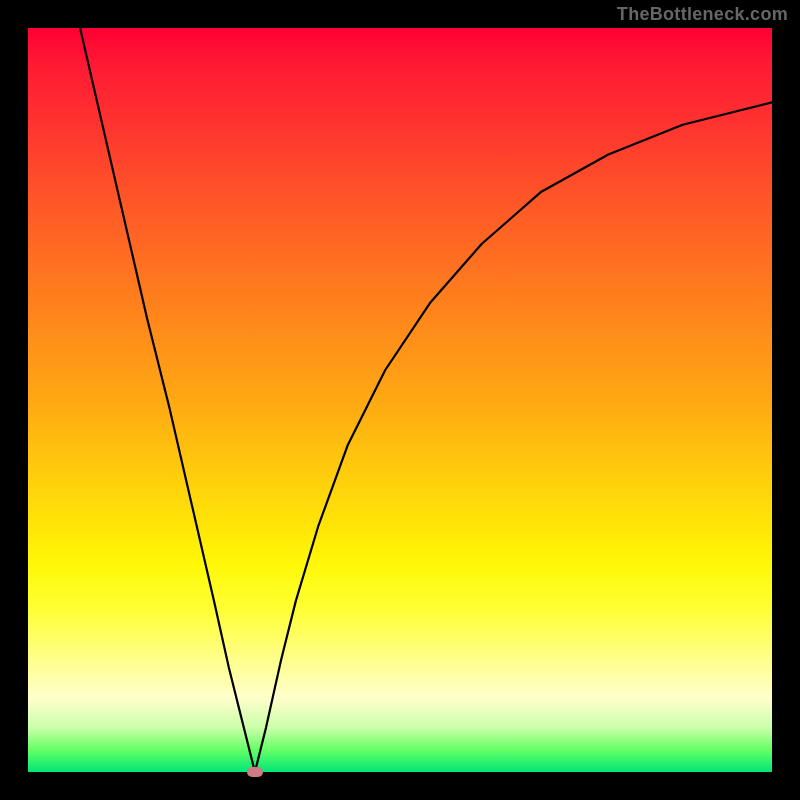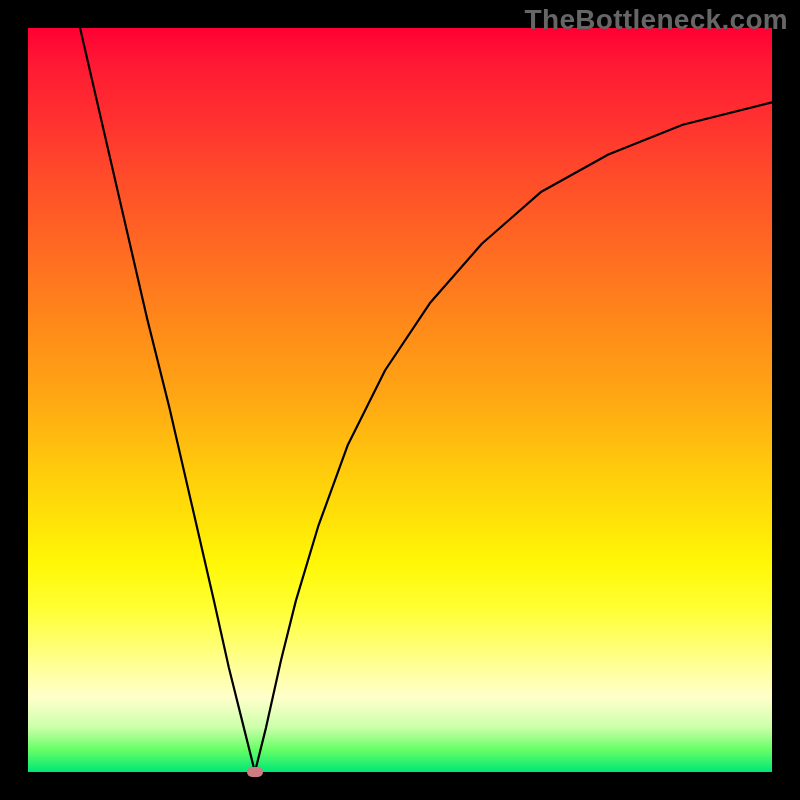--- a/index.html
+++ b/index.html
@@ -33,21 +33,21 @@
       #ffffcc 90%,
       #ccffaa 94%,
       #66ff66 97%,
       #00e676 100%);
   }
   .watermark {
     position: absolute;
     top: 4px;
     right: 12px;
     font-family: Arial, Helvetica, sans-serif;
-    font-size: 28px;
+    font-size: 18px;
     font-weight: bold;
     color: #666666;
     letter-spacing: 0.3px;
     user-select: none;
   }
   svg.curve {
     position: absolute;
     inset: 0;
     width: 100%;
     height: 100%;

